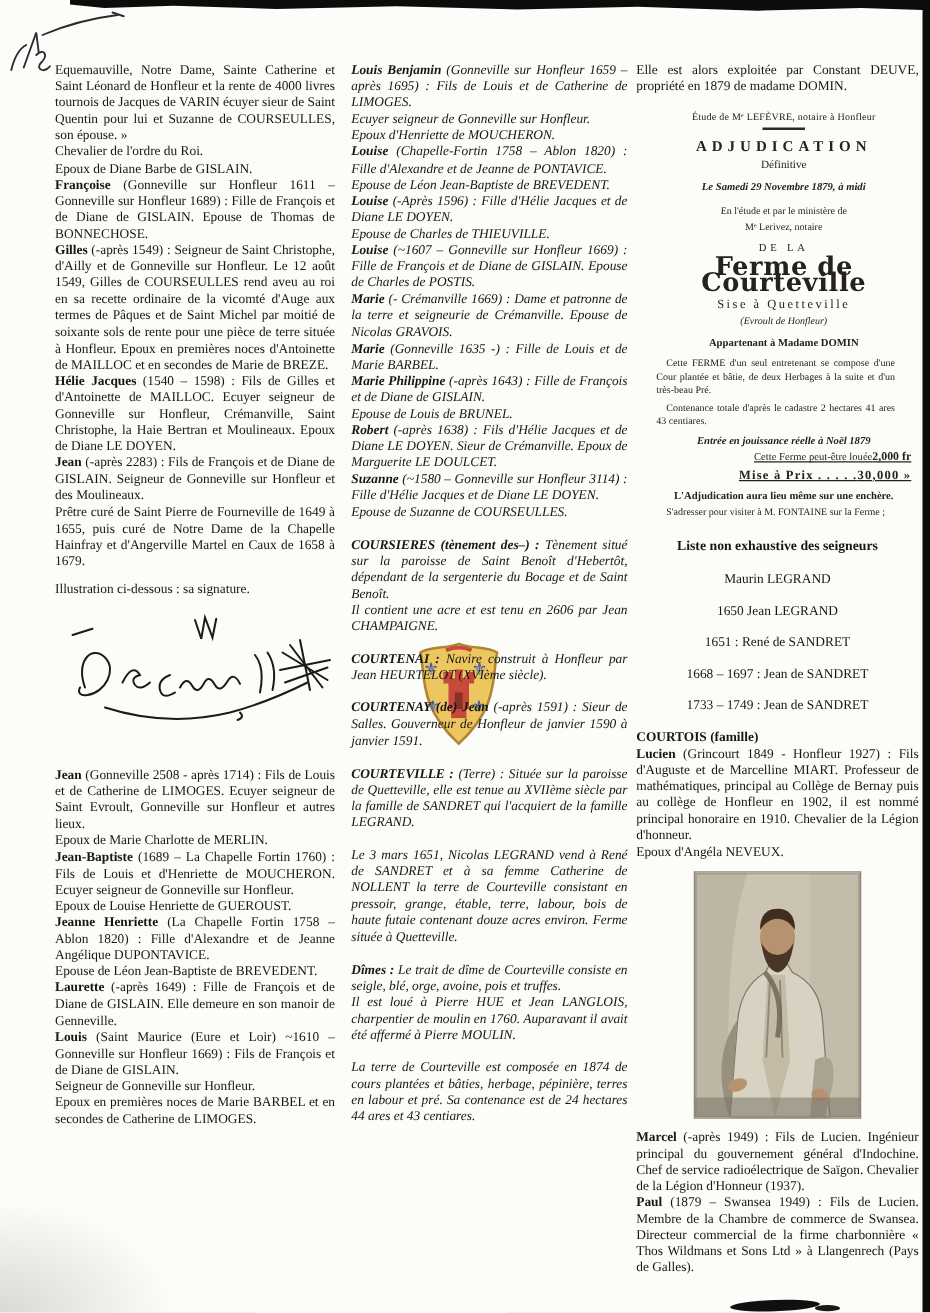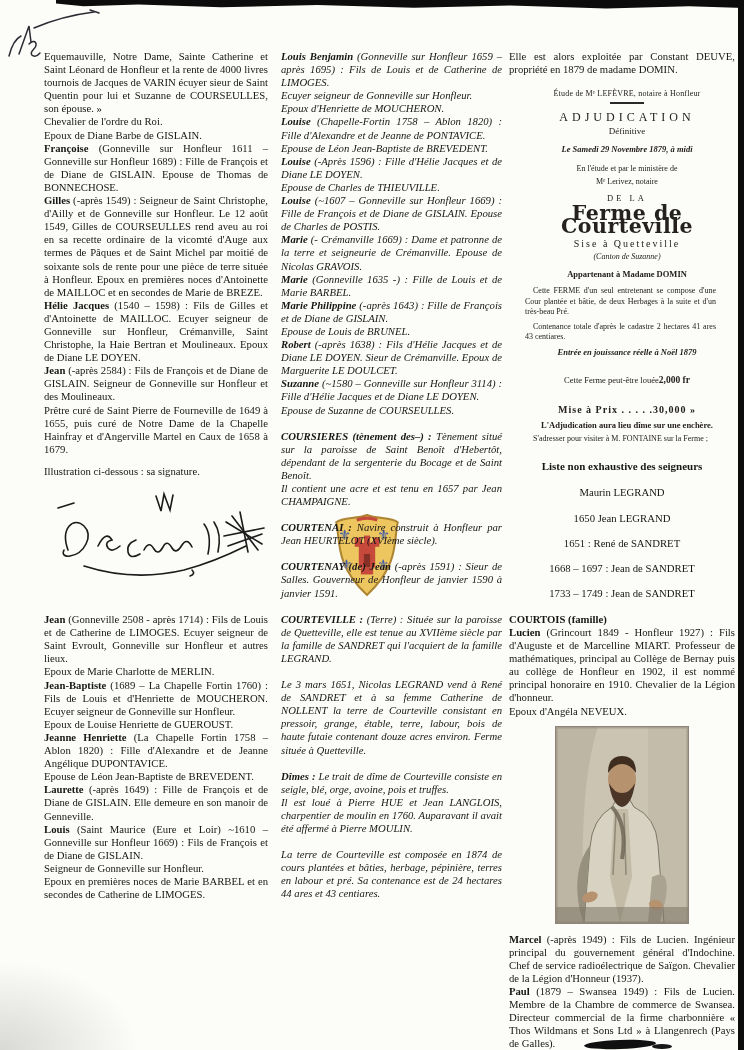--- a/index.html
+++ b/index.html
@@ -25,34 +25,34 @@
   .caption{margin-top:9px;text-align:left;}
   .sig-wrap{margin:10px 0 30px 0;}
   .sline{margin:12px;text-align:center;}
   
   .crest{position:absolute;left:330px;top:512px;z-index:0;opacity:.92;}
   
   .notice{width:204px;margin:11px 4px 0 16px;color:#24211e;}
   .n-c{text-align:center;margin:0;}
   .n-etude{font-size:8px;letter-spacing:.2px;}
   .n-rule{width:34px;height:2px;background:#2a2a2a;margin:2px auto 7px auto;}
-  .n-title{font-size:12px;font-weight:normal;letter-spacing:4px;}
+  .n-title{font-size:12px;font-weight:bold;letter-spacing:4px;}
   .n-sub{font-size:9px;margin-top:1px;}
   .n-date{font-size:8.5px;font-weight:bold;font-style:italic;margin-top:5px;}
   .n-min{font-size:8px;margin-top:5px;}
   .n-min2{font-size:8px;}
   .n-dela{font-size:8.5px;letter-spacing:3px;margin-top:4px;}
   .n-farm{font-size:20.5px;font-weight:bold;margin-top:2px;letter-spacing:.5px;
           font-family:"DejaVu Serif","Liberation Serif",serif;}
   .n-sise{font-size:10px;letter-spacing:2px;margin-top:4px;}
   .n-canton{font-size:8px;font-style:italic;}
   .n-owner{font-size:8.5px;font-weight:bold;margin-top:5px;}
   .n-body{font-size:8px;line-height:10.2px;text-align:justify;text-indent:8px;margin:5px 13px 0 0;}
   .n-entree{font-size:8.5px;font-weight:bold;font-style:italic;margin-top:4px;}
-  .n-row{display:flex;justify-content:center;align-items:baseline;font-size:8.5px;margin-top:15px;}
+  .n-row{display:flex;justify-content:flex-end;align-items:baseline;font-size:8.5px;margin-top:0;text-decoration:underline;}
   .n-row .val{font-weight:bold;font-size:9.5px;}
   .n-price{font-weight:bold;font-size:10px;letter-spacing:1px;}
   .n-adj{font-size:8.5px;font-weight:bold;line-height:10.5px;margin-top:4px;}
   .n-small{font-size:8px;line-height:10.2px;text-indent:8px;text-align:justify;margin:4px 0 0 0;}
   .seign-head{font-weight:bold;font-size:11px;text-align:center;margin:16px 0 13px 0;}
   .portrait{display:block;margin:8px auto 9px auto;border:1px solid #8d8678;}
 </style>
 </head>
 <body>
 
@@ -93,21 +93,21 @@
 
   <div class="col col1">
     <div>
 
     <p class="para"><span>Equemauville, Notre Dame, Sainte Catherine et Saint Léonard de Honfleur et la rente de 4000 livres tournois de Jacques de VARIN écuyer sieur de Saint Quentin pour lui et Suzanne de COURSEULLES, son épouse. »</span></p>
         <p class="para"><span>Chevalier de l'ordre du Roi.</span></p>
         <p class="para"><span>Epoux de Diane Barbe de GISLAIN.</span></p>
         <p class="para"><b>Françoise </b><span>(Gonneville sur Honfleur 1611 – Gonneville sur Honfleur 1689) : Fille de François et de Diane de GISLAIN. Epouse de Thomas de BONNECHOSE.</span></p>
         <p class="para"><b>Gilles </b><span>(-après 1549) : Seigneur de Saint Christophe, d'Ailly et de Gonneville sur Honfleur. Le 12 août 1549, Gilles de COURSEULLES rend aveu au roi en sa recette ordinaire de la vicomté d'Auge aux termes de Pâques et de Saint Michel par moitié de soixante sols de rente pour une pièce de terre située à Honfleur. Epoux en premières noces d'Antoinette de MAILLOC et en secondes de Marie de BREZE.</span></p>
         <p class="para"><b>Hélie Jacques </b><span>(1540 – 1598) : Fils de Gilles et d'Antoinette de MAILLOC. Ecuyer seigneur de Gonneville sur Honfleur, Crémanville, Saint Christophe, la Haie Bertran et Moulineaux. Epoux de Diane LE DOYEN.</span></p>
-        <p class="para"><b>Jean </b><span>(-après 2584) : Fils de François et de Diane de GISLAIN. Seigneur de Gonneville sur Honfleur et des Moulineaux.</span></p>
+        <p class="para"><b>Jean </b><span>(-après 2283) : Fils de François et de Diane de GISLAIN. Seigneur de Gonneville sur Honfleur et des Moulineaux.</span></p>
         <p class="para"><span>Prêtre curé de Saint Pierre de Fourneville de 1649 à 1655, puis curé de Notre Dame de la Chapelle Hainfray et d'Angerville Martel en Caux de 1658 à 1679.</span></p>
       </div>
     <p class="para caption">Illustration ci-dessous : sa signature.</p>
     <div class="sig-wrap">
       <svg width="224" height="92" viewBox="0 0 224 92">
         <g fill="none" stroke="#1b1b1b" stroke-width="1.6" stroke-linecap="round">
           <path d="M14 20 l16 -5"></path>
           <path d="M112 8 l5 15 l3 -17 l6 16 l3 -15"></path>
           <path d="M24 62 C16 40 30 28 40 38 C50 48 40 66 26 68 C20 69 18 66 20 62"></path>
           <path d="M54 58 q8 -16 14 -6 q-8 2 -4 8 q4 5 12 -2"></path>
@@ -152,21 +152,21 @@
         <p class="para"><span>Epouse de Charles de THIEUVILLE.</span></p>
         <p class="para"><b>Louise </b><span>(~1607 – Gonneville sur Honfleur 1669) : Fille de François et de Diane de GISLAIN. Epouse de Charles de POSTIS.</span></p>
         <p class="para"><b>Marie </b><span>(- Crémanville 1669) : Dame et patronne de la terre et seigneurie de Crémanville. Epouse de Nicolas GRAVOIS.</span></p>
         <p class="para"><b>Marie </b><span>(Gonneville 1635 -) : Fille de Louis et de Marie BARBEL.</span></p>
         <p class="para"><b>Marie Philippine </b><span>(-après 1643) : Fille de François et de Diane de GISLAIN.</span></p>
         <p class="para"><span>Epouse de Louis de BRUNEL.</span></p>
         <p class="para"><b>Robert </b><span>(-après 1638) : Fils d'Hélie Jacques et de Diane LE DOYEN. Sieur de Crémanville. Epoux de Marguerite LE DOULCET.</span></p>
         <p class="para"><b>Suzanne </b><span>(~1580 – Gonneville sur Honfleur 3114) : Fille d'Hélie Jacques et de Diane LE DOYEN.</span></p>
         <p class="para"><span>Epouse de Suzanne de COURSEULLES.</span></p>
         <p class="para gap-lg"><b>COURSIERES (tènement des–) : </b><span>Tènement situé sur la paroisse de Saint Benoît d'Hebertôt, dépendant de la sergenterie du Bocage et de Saint Benoît.</span></p>
-        <p class="para"><span>Il contient une acre et est tenu en 1657 par Jean CHAMPAIGNE.</span></p>
+        <p class="para"><span>Il contient une acre et est tenu en 2606 par Jean CHAMPAIGNE.</span></p>
         <p class="para gap-lg"><b>COURTENAI : </b><span>Navire construit à Honfleur par Jean HEURTELOT (XVIème siècle).</span></p>
         <p class="para gap-lg"><b>COURTENAY (de) Jean </b><span>(-après 1591) : Sieur de Salles. Gouverneur de Honfleur de janvier 1590 à janvier 1591.</span></p>
         <p class="para gap-lg"><b>COURTEVILLE : </b><span>(Terre) : Située sur la paroisse de Quetteville, elle est tenue au XVIIème siècle par la famille de SANDRET qui l'acquiert de la famille LEGRAND.</span></p>
         <p class="para gap-lg"><span>Le 3 mars 1651, Nicolas LEGRAND vend à René de SANDRET et à sa femme Catherine de NOLLENT la terre de Courteville consistant en pressoir, grange, étable, terre, labour, bois de haute futaie contenant douze acres environ. Ferme située à Quetteville.</span></p>
         <p class="para gap-lg"><b>Dîmes : </b><span>Le trait de dîme de Courteville consiste en seigle, blé, orge, avoine, pois et truffes.</span></p>
         <p class="para"><span>Il est loué à Pierre HUE et Jean LANGLOIS, charpentier de moulin en 1760. Auparavant il avait été affermé à Pierre MOULIN.</span></p>
         <p class="para gap-lg"><span>La terre de Courteville est composée en 1874 de cours plantées et bâties, herbage, pépinière, terres en labour et pré. Sa contenance est de 24 hectares 44 ares et 43 centiares.</span></p>
       </div>
   </div>
 
@@ -177,34 +177,34 @@
       <p class="n-c n-etude">Étude de Mᵉ LEFÈVRE, notaire à Honfleur</p>
       <div class="n-rule"></div>
       <p class="n-c n-title">ADJUDICATION</p>
       <p class="n-c n-sub">Définitive</p>
       <p class="n-c n-date">Le Samedi 29 Novembre 1879, à midi</p>
       <p class="n-c n-min">En l'étude et par le ministère de</p>
       <p class="n-c n-min2">Mᵉ Lerivez, notaire</p>
       <p class="n-c n-dela">DE LA</p>
       <p class="n-c n-farm">Ferme de Courteville</p>
       <p class="n-c n-sise">Sise à Quetteville</p>
-      <p class="n-c n-canton">(Canton de Suzanne)</p>
+      <p class="n-c n-canton">(Evroult de Honfleur)</p>
       <p class="n-c n-owner">Appartenant à Madame DOMIN</p>
       <p class="n-body">Cette FERME d'un seul entretenant se compose d'une Cour plantée et bâtie, de deux Herbages à la suite et d'un très-beau Pré.</p>
       <p class="n-body">Contenance totale d'après le cadastre 2 hectares 41 ares 43 centiares.</p>
       <p class="n-c n-entree">Entrée en jouissance réelle à Noël 1879</p>
       <div class="n-row">
         <span>Cette Ferme peut-être louée</span>
         <span class="val">2,000 fr</span>
       </div>
       <div class="n-row n-price">
         <span>Mise à Prix . . . . .</span>
         <span>30,000 »</span>
       </div>
-      <p class="n-c n-adj">L'Adjudication aura lieu dîme sur une enchère.</p>
+      <p class="n-c n-adj">L'Adjudication aura lieu même sur une enchère.</p>
       <p class="n-small">S'adresser pour visiter à M. FONTAINE sur la Ferme ;</p>
     </div>
 
     <p class="seign-head">Liste non exhaustive des seigneurs</p>
     <div>
 
     <p class="para sline"><span>Maurin LEGRAND</span></p>
         <p class="para sline"><span>1650 Jean LEGRAND</span></p>
         <p class="para sline"><span>1651 : René de SANDRET</span></p>
         <p class="para sline"><span>1668 – 1697 : Jean de SANDRET</span></p>

